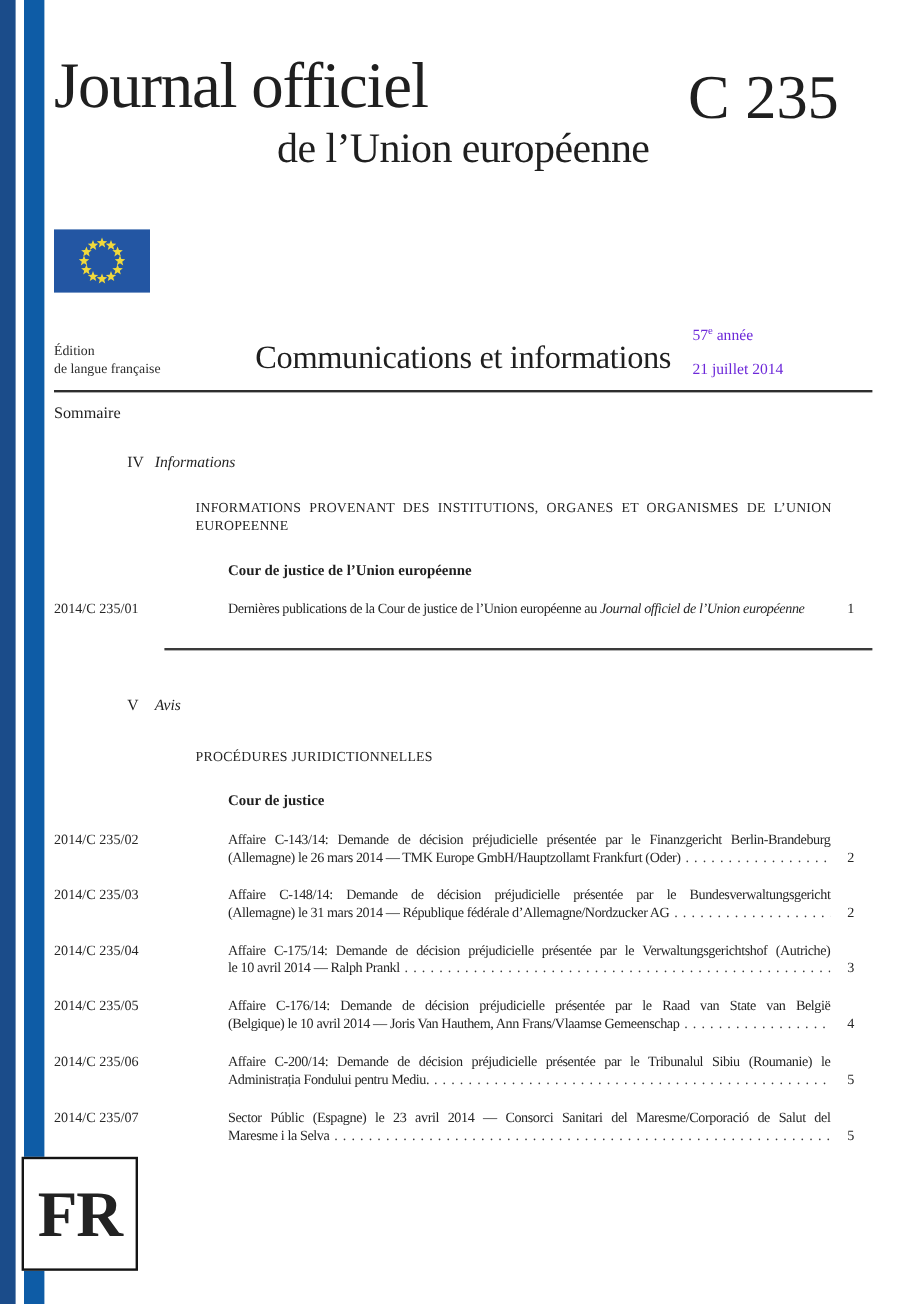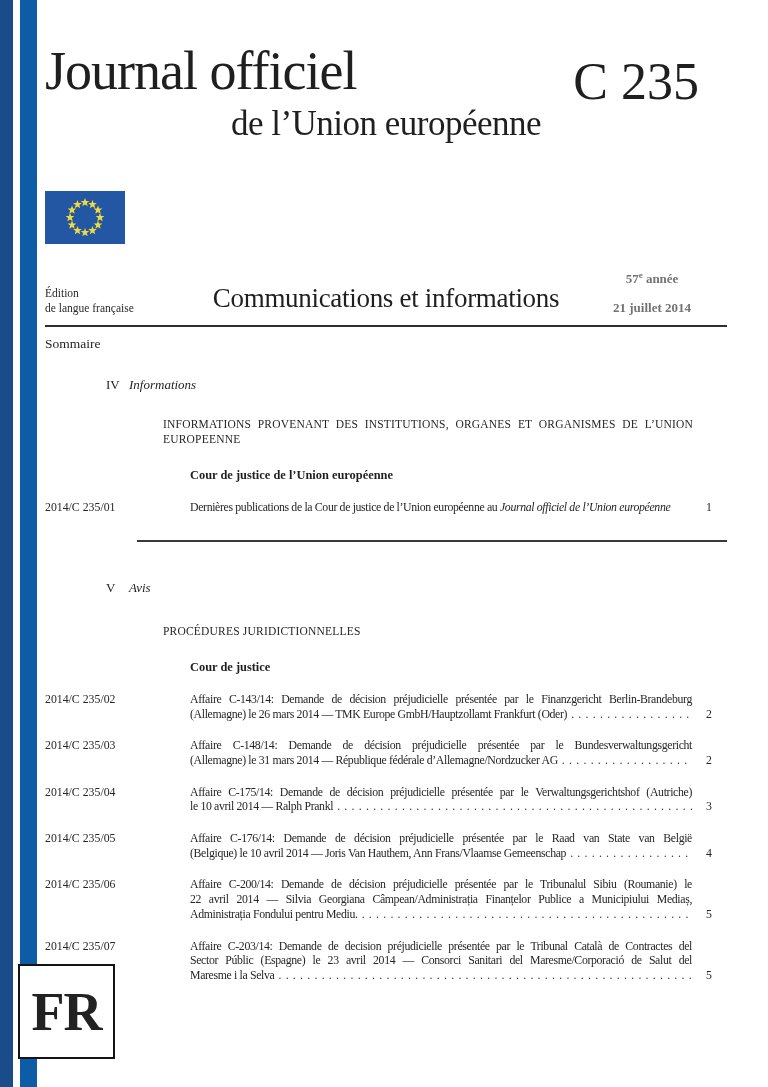--- a/index.html
+++ b/index.html
@@ -16,21 +16,21 @@
   .jo-title { font-size: 54px; line-height: 1.0; margin-top: 44px; letter-spacing: -1px; }
   .jo-subtitle { font-size: 35px; line-height: 1.0; margin-top: 8px; letter-spacing: -0.5px; text-align: center; }
   .issue-number { position: absolute; top: 52px; right: 28px; font-size: 52px; letter-spacing: 0; }
 
   .flag { margin-top: 50px; width: 80px; height: 53px; display: block; }
 
   
   .header-mid { margin-top: 26px; display: grid; grid-template-columns: 150px 1fr 150px; align-items: end; }
   .edition { font-size: 11.5px; line-height: 1.3; color: #2a2a2a; }
   .center-title { font-size: 27px; text-align: center; letter-spacing: -0.3px; padding-bottom: 2px; }
-  .right-meta { text-align: center; font-weight: bold; font-size: 13px; color: #737373; }
+  .right-meta { text-align: left; font-weight: normal; font-size: 13px; color: #6d28d9; }
   .right-meta .year { display: block; }
   .right-meta .date { display: block; margin-top: 13px; }
   .right-meta sup { font-size: 9px; }
 
   .main-rule { margin-top: 9px; border-top: 2px solid #2e2e2e; }
   .sommaire { margin-top: 9px; font-size: 13.5px; }
 
   
   .section-row { margin-top: 25px; margin-left: 61px; display: grid; grid-template-columns: 23px 1fr; font-size: 13px; }
   .section-row.v { margin-top: 38px; }
@@ -179,33 +179,31 @@
           <span class="leader">. . . . . . . . . . . . . . . . . . . . . . . . . . . . . . . . . . . . . . . . . . . . . . . . . . . . . . . . . . . . . . . . . . . . . . . . . . . . . . . . . . . . . . . . . . </span>
         </div>
     </div>
     <div class="pagenum">4</div>
   </div>
 
   <div class="entry">
     <div class="ref">2014/C 235/06</div>
     <div class="body">
       <div class="jline">Affaire C-200/14: Demande de décision préjudicielle présentée par le Tribunalul Sibiu (Roumanie) le</div>
-      <div class="jline">22 avril 2014 — Silvia Georgiana Câmpean/Administrația Finanțelor Publice a Municipiului Mediaș,</div>
       <div class="lastline">
           <span class="txt">Administrația Fondului pentru Mediu.</span>
           <span class="leader">. . . . . . . . . . . . . . . . . . . . . . . . . . . . . . . . . . . . . . . . . . . . . . . . . . . . . . . . . . . . . . . . . . . . . . . . . . . . . . . . . . . . . . . . . . </span>
         </div>
     </div>
     <div class="pagenum">5</div>
   </div>
 
   <div class="entry">
     <div class="ref">2014/C 235/07</div>
     <div class="body">
-      <div class="jline">Affaire C-203/14: Demande de decision préjudicielle présentée par le Tribunal Català de Contractes del</div>
       <div class="jline">Sector Públic (Espagne) le 23 avril 2014 — Consorci Sanitari del Maresme/Corporació de Salut del</div>
       <div class="lastline">
           <span class="txt">Maresme i la Selva</span>
           <span class="leader">. . . . . . . . . . . . . . . . . . . . . . . . . . . . . . . . . . . . . . . . . . . . . . . . . . . . . . . . . . . . . . . . . . . . . . . . . . . . . . . . . . . . . . . . . . </span>
         </div>
     </div>
     <div class="pagenum">5</div>
   </div>
 
 </div>

